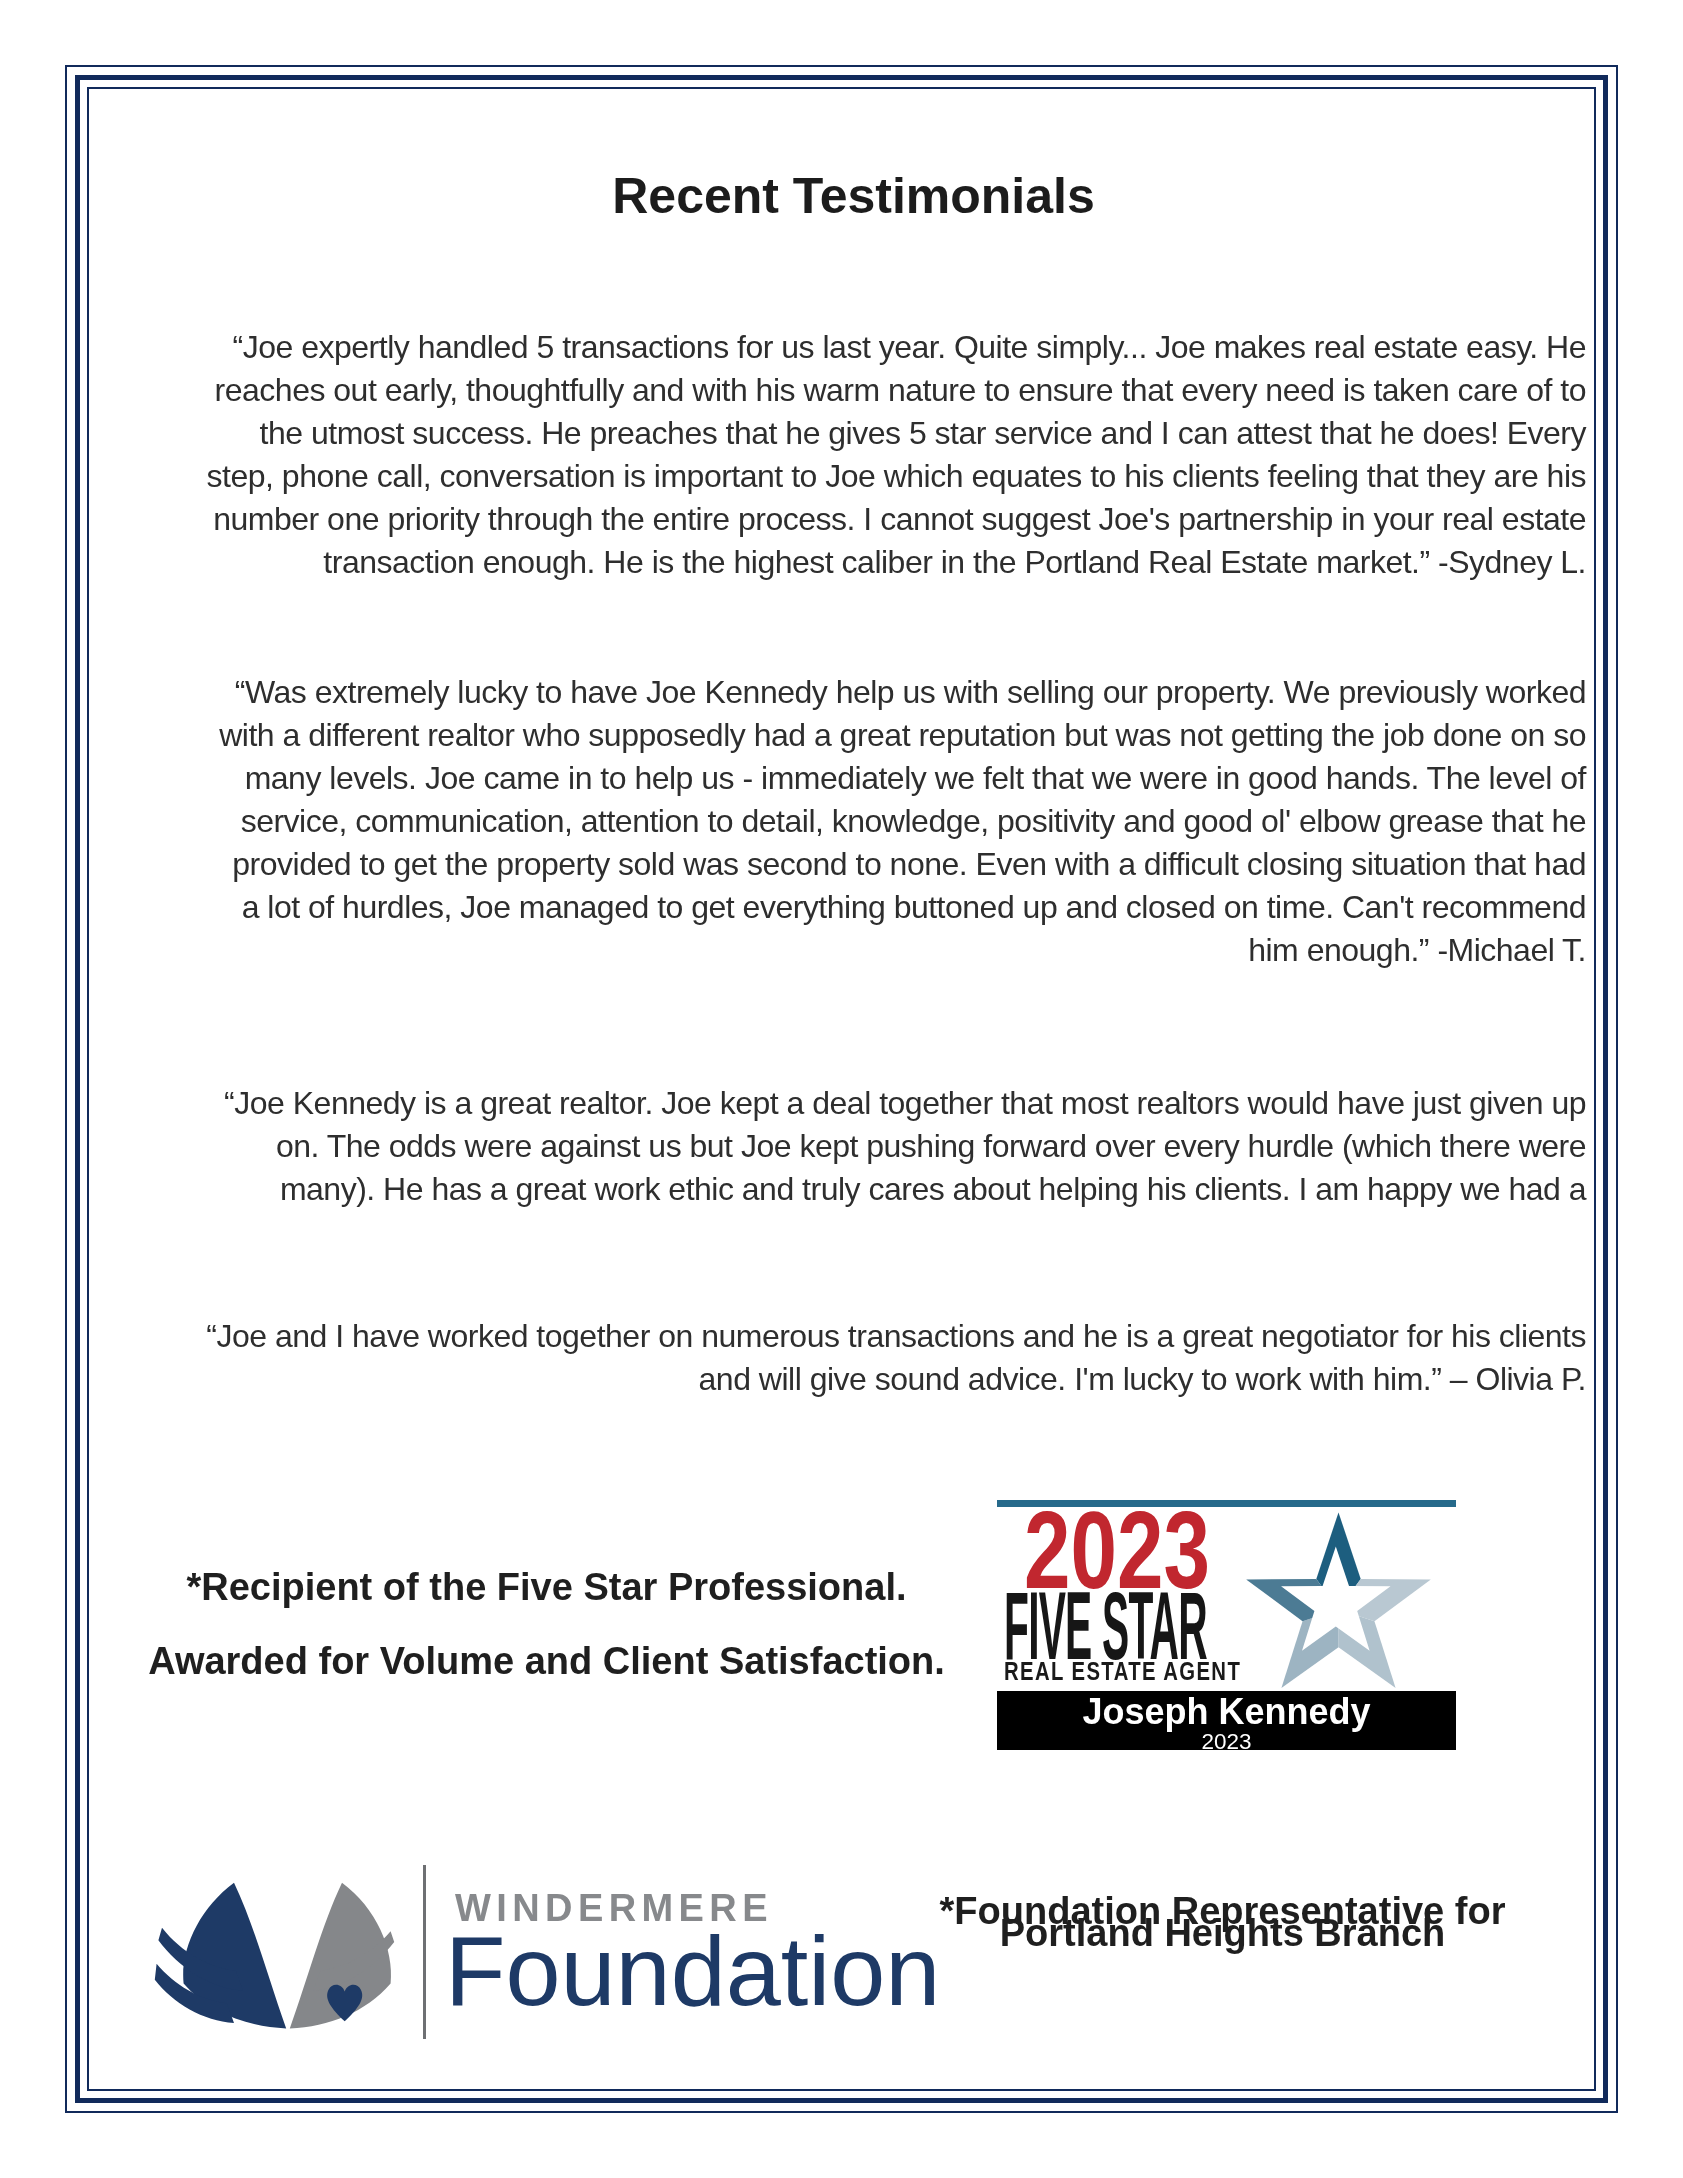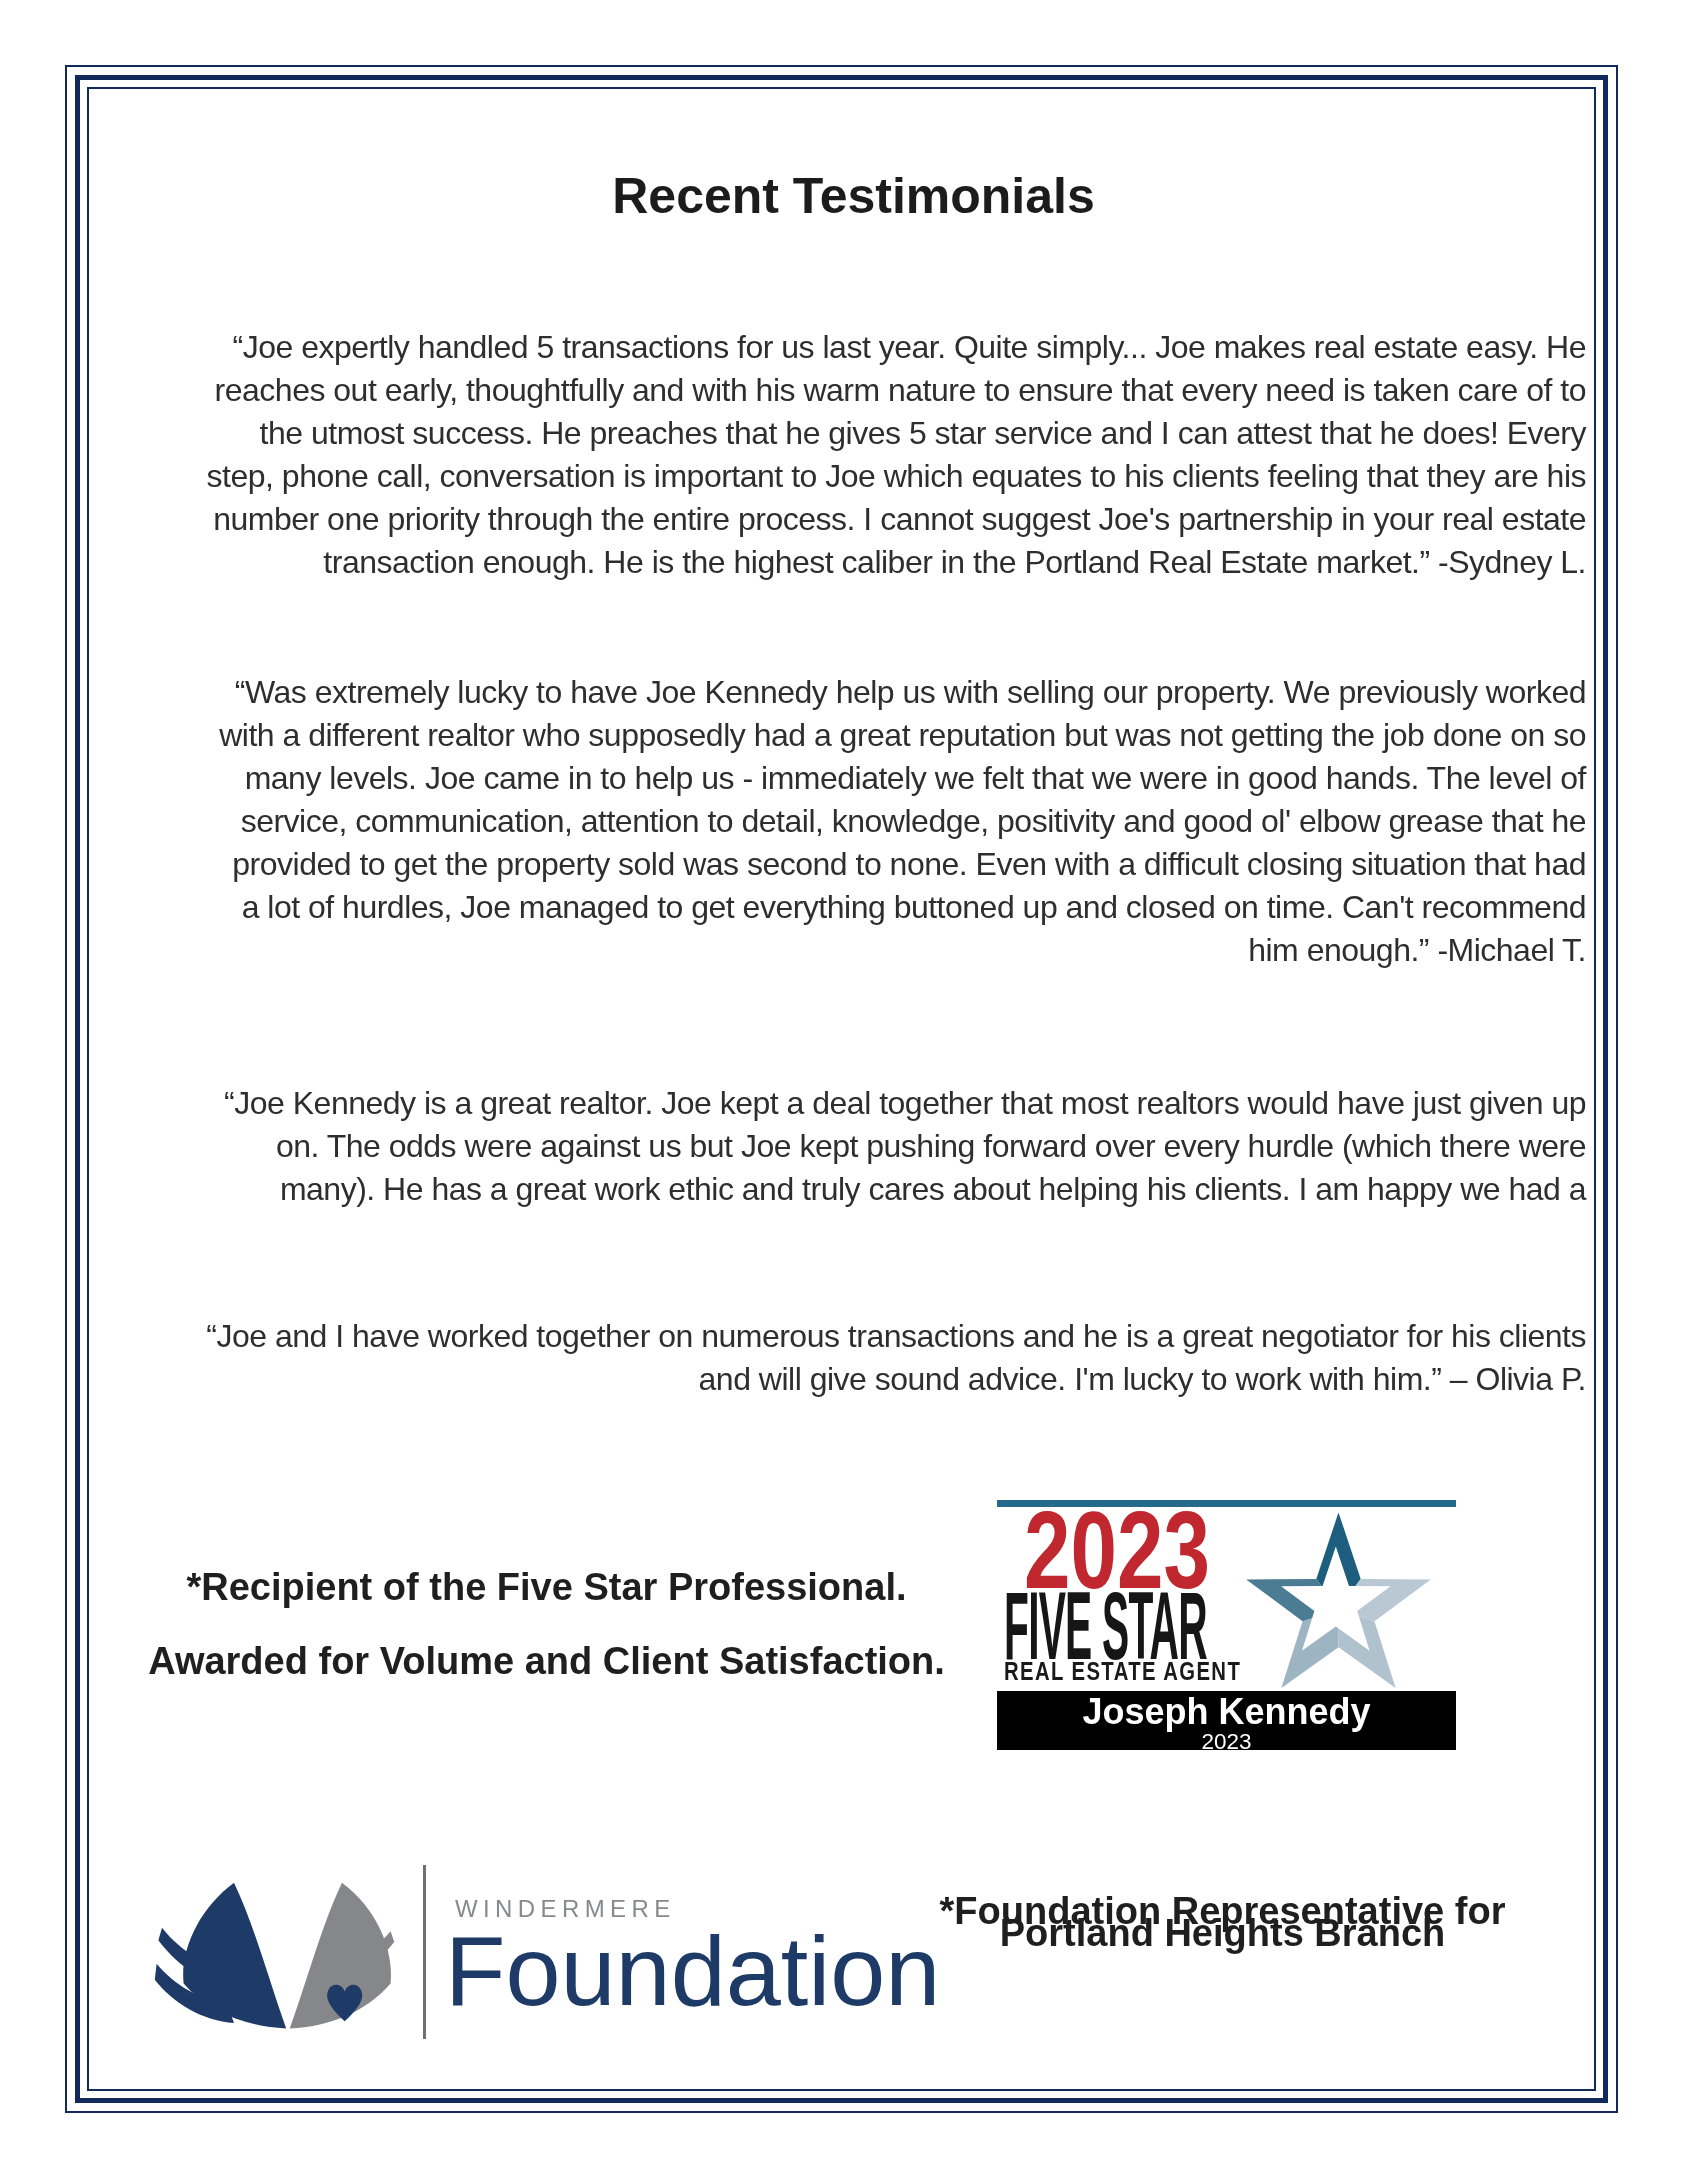--- a/index.html
+++ b/index.html
@@ -28,22 +28,22 @@
   .badge-subtitle{position:absolute;left:7.2px;top:158px;font-size:26px;font-weight:700;color:#1a1a1a;
                   line-height:1;letter-spacing:1.8px;transform:scaleX(0.78);transform-origin:left top;white-space:nowrap;}
   .badge-star{position:absolute;left:236px;top:7.2px;}
   .badge-band{position:absolute;left:0;top:191px;width:459px;height:59px;background:#000000;
               display:flex;flex-direction:column;align-items:center;justify-content:flex-start;padding-top:2.7px;box-sizing:border-box;}
   .badge-agent{font-size:36px;font-weight:700;color:#ffffff;line-height:36px;}
   .badge-agent-year{font-size:22.5px;font-weight:400;color:#ffffff;line-height:23.4px;}
   
   .wings{position:absolute;left:153px;top:1877px;}
   .logo-divider{position:absolute;left:423px;top:1865px;width:2.7px;height:174px;background:#6e7073;}
-  .logo-brand{position:absolute;left:455px;top:1887px;font-size:24px;font-weight:400;color:#87898c;
-              letter-spacing:5.4px;white-space:nowrap;margin-top:8px;}
+  .logo-brand{position:absolute;left:455px;top:1887px;font-size:38px;font-weight:700;color:#87898c;
+              letter-spacing:5.4px;white-space:nowrap;}
   .logo-name{position:absolute;left:445px;top:1921px;font-size:99px;font-weight:400;color:#1e3a66;
              letter-spacing:0;line-height:1;white-space:nowrap;}
 </style>
 </head>
 <body>
 
 <div class="page">
 
   <div class="frame frame-outer"></div>
   <div class="frame frame-mid"></div>

